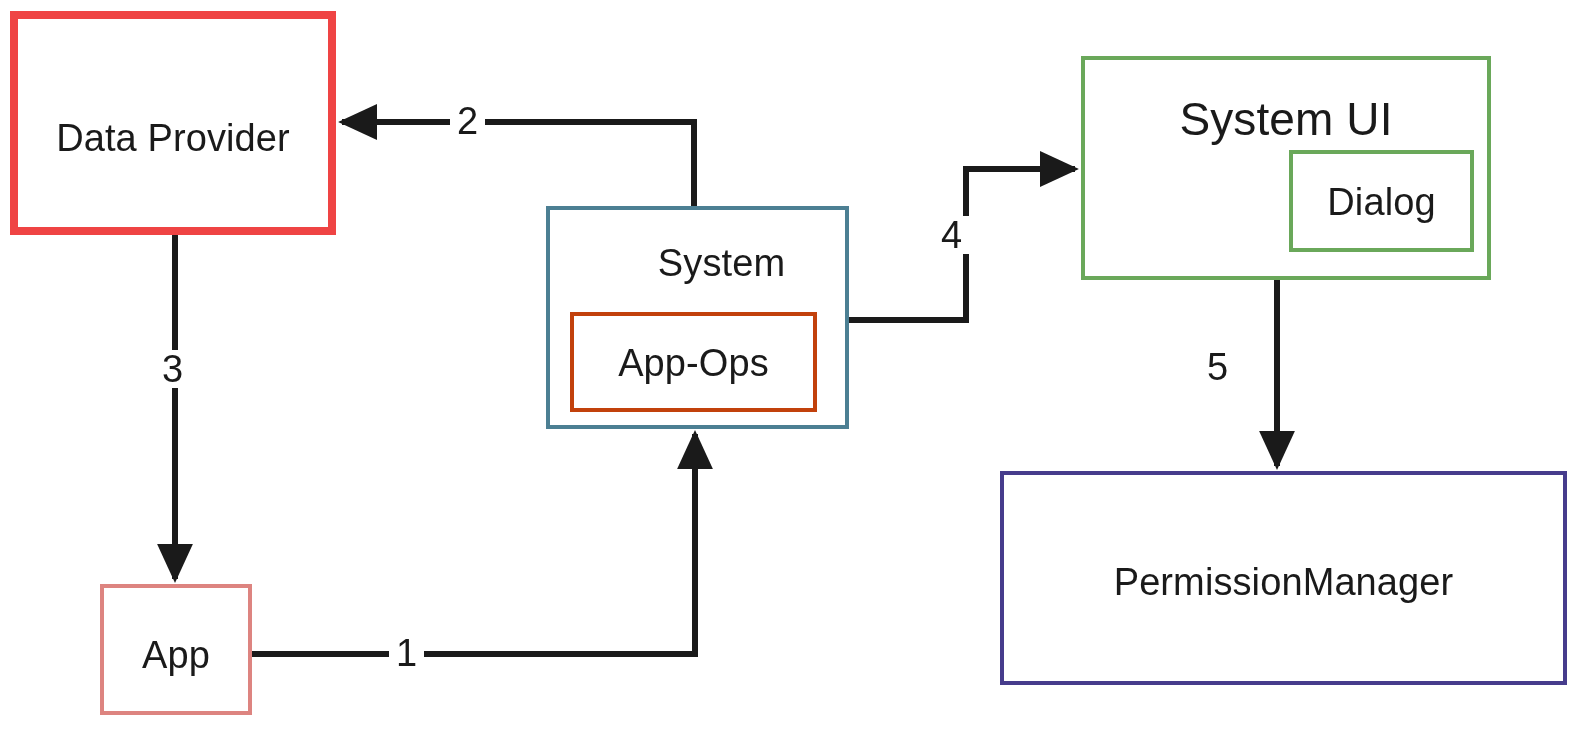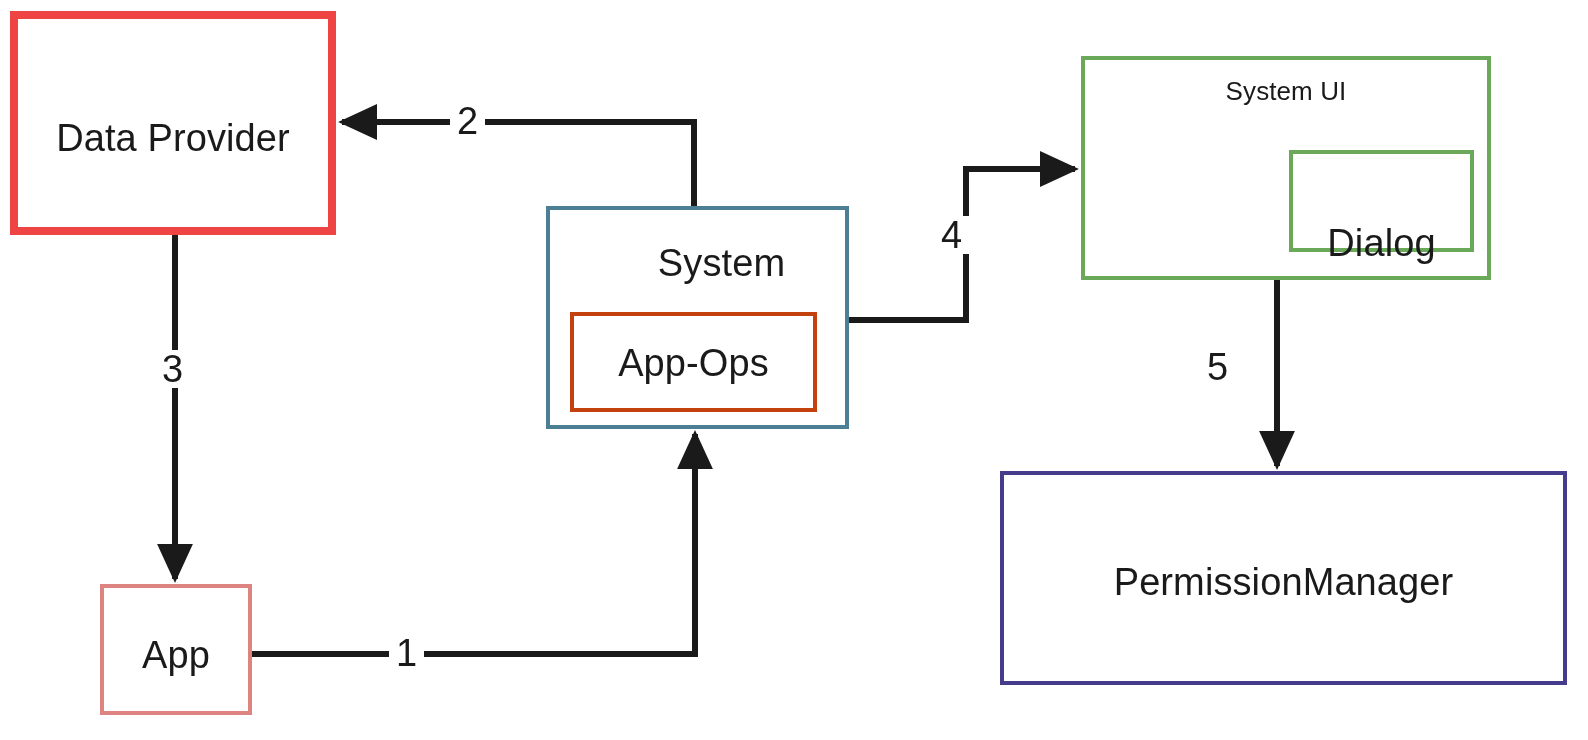--- a/index.html
+++ b/index.html
@@ -58,27 +58,27 @@
   #node-app-ops {
     left: 570px; top: 312px; width: 247px; height: 100px;
     border: 4px solid #c2410c;
   }
   #node-app-ops .node-label { top: 26px; font-size: 38px; }
 
   #node-system-ui {
     left: 1081px; top: 56px; width: 410px; height: 224px;
     border: 4px solid #6aa85a;
   }
-  #node-system-ui .node-label { top: 16px; font-size: 26px; }
+  #node-system-ui .node-label { top: 32px; font-size: 46px; }
 
   #node-dialog {
     left: 1289px; top: 150px; width: 185px; height: 102px;
     border: 4px solid #6aa85a;
   }
-  #node-dialog .node-label { top: 27px; font-size: 38px; margin-top: 41px; }
+  #node-dialog .node-label { top: 27px; font-size: 38px; }
 
   #node-permission-manager {
     left: 1000px; top: 471px; width: 567px; height: 214px;
     border: 4px solid #463c8c;
   }
   #node-permission-manager .node-label { top: 86px; font-size: 38px; }
 
   #node-app {
     left: 100px; top: 584px; width: 152px; height: 131px;
     border: 4px solid #dd8480;

